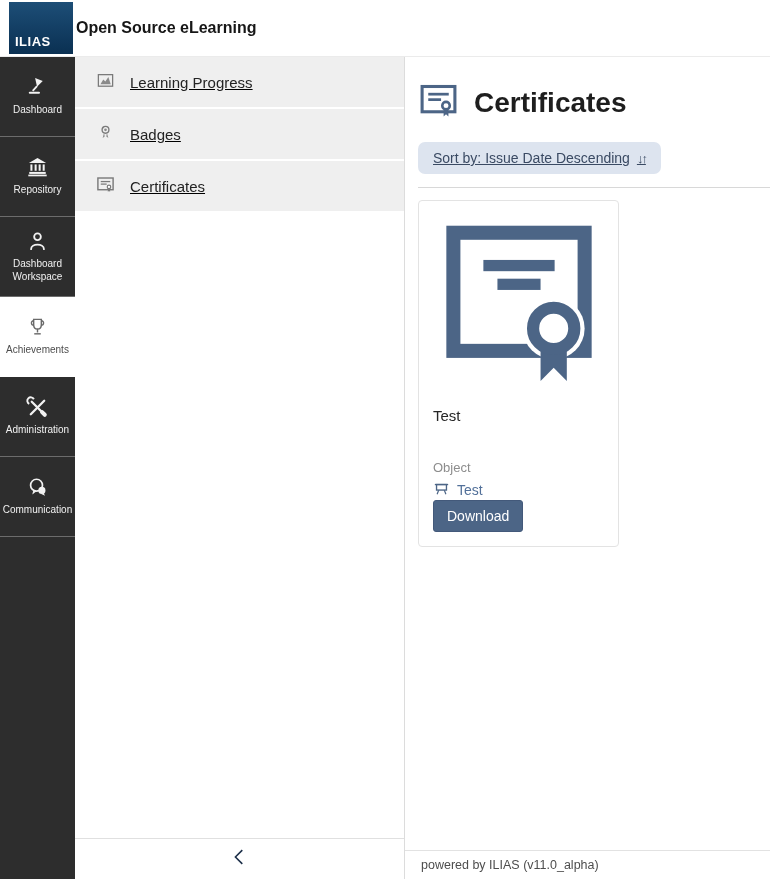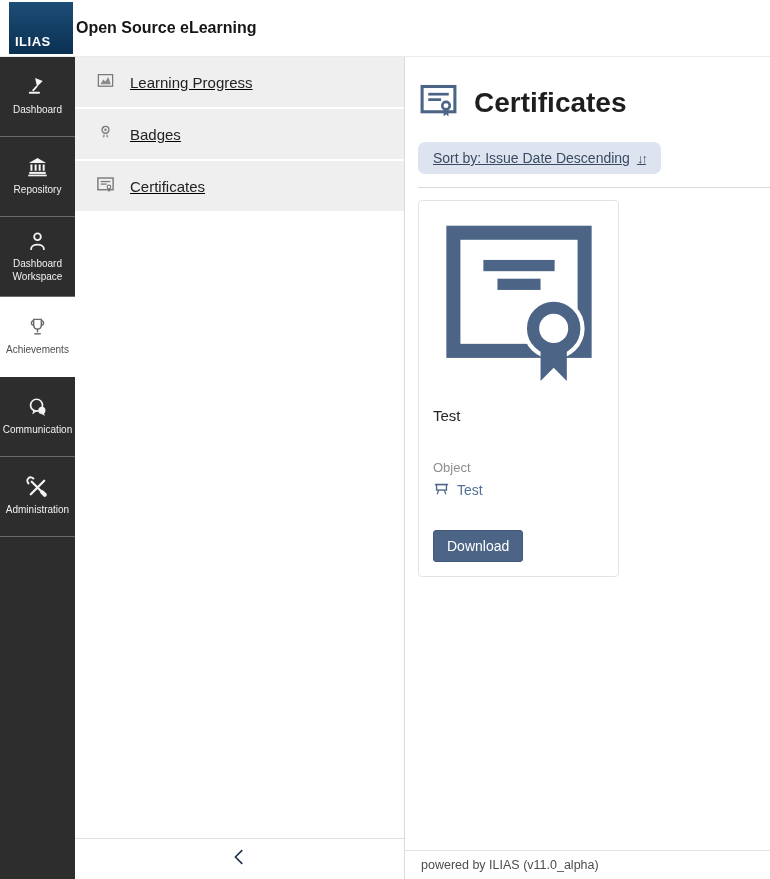--- a/index.html
+++ b/index.html
@@ -59,21 +59,21 @@
   .card { margin-top:12px; width:201px; background:#fff;
     border:1px solid #e3e3e3; border-radius:4px; padding:22px 14px 14px; }
   .card-img { display:flex; justify-content:center; }
   .card-title { margin-top:22px; font-size:15px; color:#262626; }
   .fld-label { font-size:13px; color:#8d8d8d; }
   .fld-value { margin-top:3px; font-size:14px; color:#222; }
   .issued { margin-top:20px; }
   .object { margin-top:36px; }
   .obj-link { margin-top:5px; display:flex; align-items:center; gap:7px;
     font-size:14px; color:#527099; cursor:pointer; text-decoration:none; }
-  .download-btn { margin-top:30px; display:inline-block; background:#4c6586;
+  .download-btn { display:inline-block; background:#4c6586;
     color:#fff; font-size:14px; border:1px solid #43597a; border-radius:3px;
     padding:7px 13px; cursor:pointer; font-family:inherit; }
 
   
   .footer { position:absolute; left:405px; right:0; bottom:0; height:29px;
     background:#fff; border-top:1px solid #e2e2e2;
     display:flex; align-items:center; padding-left:16px;
     font-size:12.5px; color:#4d4d4d; }
 </style>
 </head>
@@ -133,39 +133,39 @@
         <line x1="12" y1="13.6" x2="12" y2="17.2" stroke="#6a6a6a" stroke-width="1.5"></line>
         <line x1="8.6" y1="18.6" x2="15.4" y2="18.6" stroke="#6a6a6a" stroke-width="1.5"></line>
       </svg>
     </span>
     <span class="lbl">Achievements</span>
   </div>
 
   <div class="rail-item">
     <span>
       <svg width="23" height="23" viewBox="0 0 24 24">
+        <line x1="6" y1="6" x2="19" y2="19" stroke="#f2f2f2" stroke-width="2.4" stroke-linecap="round"></line>
+        <line x1="19" y1="5" x2="5" y2="19" stroke="#f2f2f2" stroke-width="2.4" stroke-linecap="round"></line>
+        <path d="M8.2 3.4 A3.6 3.6 0 1 0 3.4 8.2" fill="none" stroke="#f2f2f2" stroke-width="2"></path>
+        <line x1="16.8" y1="16.8" x2="19.6" y2="19.6" stroke="#f2f2f2" stroke-width="4.2" stroke-linecap="round"></line>
+      </svg>
+    </span>
+    <span class="lbl">Administration</span>
+  </div>
+
+  <div class="rail-item">
+    <span>
+      <svg width="23" height="23" viewBox="0 0 24 24">
         <circle cx="11" cy="9.6" r="6.2" fill="none" stroke="#f2f2f2" stroke-width="1.8"></circle>
         <polygon points="7.6,14.8 6.6,19.4 11,16" fill="#f2f2f2"></polygon>
         <circle cx="16.6" cy="15" r="3.7" fill="#f2f2f2"></circle>
         <polygon points="18.4,17.6 19.8,20.6 15.9,18.8" fill="#f2f2f2"></polygon>
       </svg>
     </span>
     <span class="lbl">Communication</span>
-  </div>
-
-  <div class="rail-item">
-    <span>
-      <svg width="23" height="23" viewBox="0 0 24 24">
-        <line x1="6" y1="6" x2="19" y2="19" stroke="#f2f2f2" stroke-width="2.4" stroke-linecap="round"></line>
-        <line x1="19" y1="5" x2="5" y2="19" stroke="#f2f2f2" stroke-width="2.4" stroke-linecap="round"></line>
-        <path d="M8.2 3.4 A3.6 3.6 0 1 0 3.4 8.2" fill="none" stroke="#f2f2f2" stroke-width="2"></path>
-        <line x1="16.8" y1="16.8" x2="19.6" y2="19.6" stroke="#f2f2f2" stroke-width="4.2" stroke-linecap="round"></line>
-      </svg>
-    </span>
-    <span class="lbl">Administration</span>
   </div>
 
 </nav>
 
 <aside class="subnav">
 
   <div class="subnav-item">
     <span>
       <svg width="19" height="19" viewBox="0 0 24 24">
         <rect x="3" y="4.6" width="18" height="14.6" fill="none" stroke="#7a7a7a" stroke-width="1.6"></rect>

